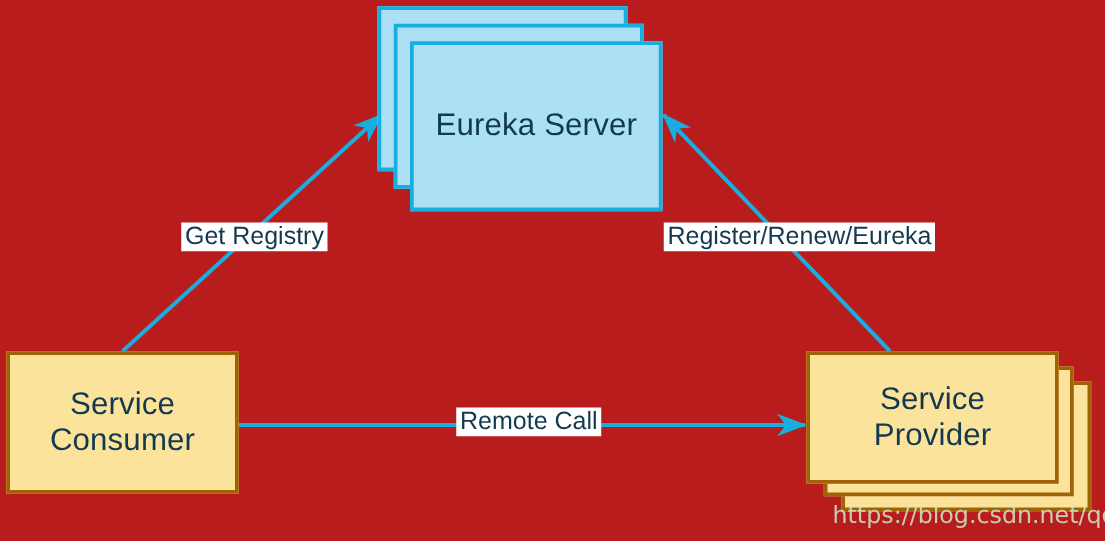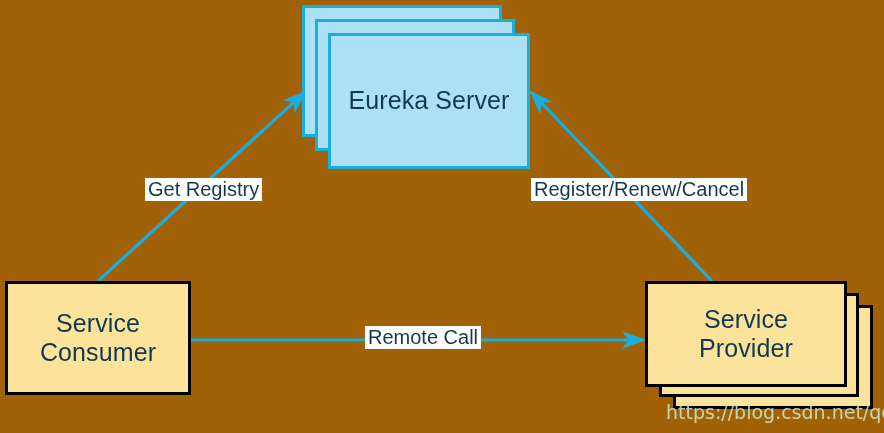--- a/index.html
+++ b/index.html
@@ -7,21 +7,21 @@
     padding: 0;
     background: #ffffff;
   }
   body {
     font-family: "Liberation Sans", sans-serif;
   }
   #canvas {
     position: relative;
     width: 884px;
     height: 433px;
-    background: #a16207;
+    background: #b91c1c;
     overflow: hidden;
   }
   #edges {
     position: absolute;
     left: 0;
     top: 0;
     width: 884px;
     height: 433px;
   }
   .node {
@@ -37,21 +37,21 @@
   .shadowbox {
     position: absolute;
     box-sizing: border-box;
   }
   .blue {
     background: #ace1f5;
     border: 3px solid #18aee0;
   }
   .yellow {
     background: #fce39b;
-    border: 3px solid #000000;
+    border: 3px solid #a16207;
   }
   .node-label {
     position: relative;
     z-index: 5;
     font-size: 25px;
     letter-spacing: 0.1px;
     white-space: pre-line;
   }
 
   
@@ -147,19 +147,19 @@
     <div id="provider-back" class="shadowbox yellow"></div>
     <div id="provider-middle" class="shadowbox yellow"></div>
     <div id="provider-front" class="shadowbox yellow node">
       <span class="node-label">Service
 Provider</span>
     </div>
   </div>
 
   <div id="label-get-registry" class="edge-label">Get Registry</div>
 
-  <div id="label-register" class="edge-label">Register/Renew/Cancel</div>
+  <div id="label-register" class="edge-label">Register/Renew/Eureka</div>
 
   <div id="label-remote-call" class="edge-label">Remote Call</div>
 
   <div id="watermark">https://blog.csdn.net/qqxx6661</div>
 
 </div>
 
 </body></html>

